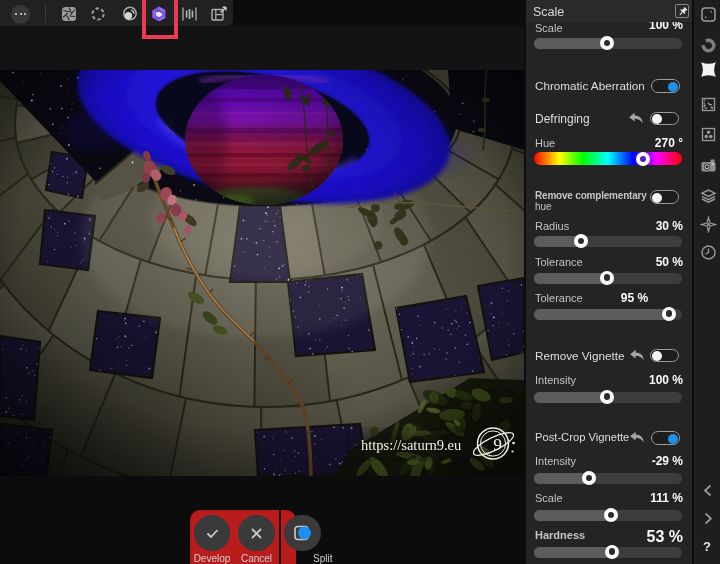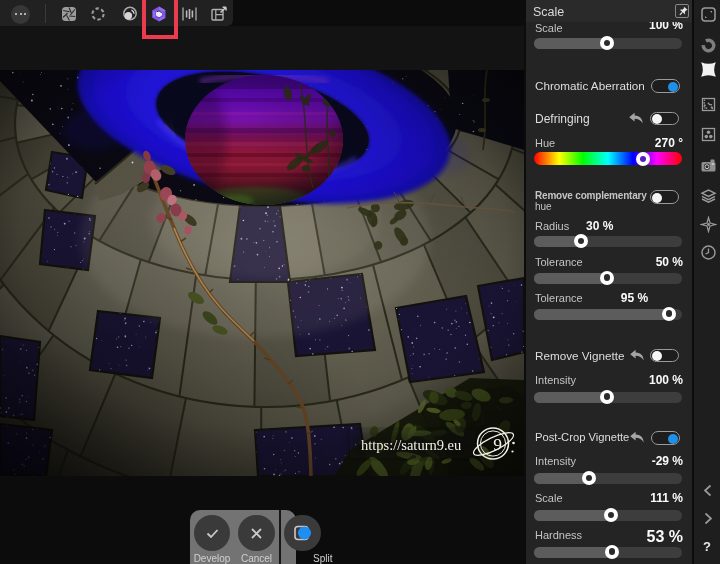--- a/index.html
+++ b/index.html
@@ -1117,21 +1117,21 @@
 <g stroke="#f2efe8" fill="none">
  <circle cx="493" cy="373.5" r="15.5" stroke-width="1.5"></circle>
  <circle cx="493" cy="373.5" r="12.6" stroke-width="1"></circle>
  <ellipse cx="493.5" cy="374" rx="22" ry="6.5" stroke-width="1.2" transform="rotate(-26 493.5 374)"></ellipse>
 </g>
 <text x="497.5" y="380" font-family="Liberation Serif, serif" font-size="17.5" fill="#f2efe8" text-anchor="middle">9</text>
 <circle cx="513.5" cy="373" r="1.3" fill="#f2efe8"></circle>
 <circle cx="512.5" cy="381.5" r="1.1" fill="#f2efe8"></circle>
 </svg></div>
   <div class="abs" style="left:141.5px;top:-6px;width:36.5px;height:45px;border:4px solid #ec3a4e;"></div>
-  <div style="position:absolute;left:190px;top:509.5px;width:106px;height:54.5px;background:#737373;border-radius:10px 10px 0 0;">
+  <div style="position:absolute;left:190px;top:509.5px;width:106px;height:54.5px;background:#b91c1c;border-radius:10px 10px 0 0;">
 <div style="position:absolute;left:89px;top:0;width:1.5px;height:54.5px;background:#161616;"></div>
 <div style="position:absolute;left:3.7px;top:5.2px;width:36.6px;height:36.6px;border-radius:18.3px;background:#3a3a3a;"><svg width="36.6" height="36.6" viewBox="0 0 36.6 36.6">
           <path d="M13.5,18.5 L17,22 L23.5,15" stroke="#c9c9c9" stroke-width="1.8" fill="none"></path>
         </svg></div>
       <div style="position:absolute;left:48.2px;top:5.2px;width:36.6px;height:36.6px;border-radius:18.3px;background:#3a3a3a;"><svg width="36.6" height="36.6" viewBox="0 0 36.6 36.6">
           <path d="M14,14 L23,23 M23,14 L14,23" stroke="#c9c9c9" stroke-width="1.8" fill="none"></path>
         </svg></div>
       <div style="position:absolute;left:94.2px;top:5.2px;width:36.6px;height:36.6px;border-radius:18.3px;background:#3a3a3a;"><svg width="36.6" height="36.6" viewBox="0 0 36.6 36.6">
           <rect x="11" y="11.5" width="13" height="13" rx="3" fill="none" stroke="#c9c9c9" stroke-width="1.6"></rect>
           <circle cx="20.5" cy="18" r="6.5" fill="#1e8ef0"></circle>
@@ -1166,21 +1166,21 @@
         <div style="position:absolute;left:102px;top:-0px;width:14px;height:14px;border-radius:7px;background:#fff;">
           <div style="position:absolute;left:3.8px;top:3.8px;width:6.4px;height:6.4px;border-radius:3.2px;background:#551fc0;"></div>
         </div>
       </div>
       <div style="position:absolute;left:9px;top:190px;font-size:10px;color:#c4c4c4;font-weight:700;letter-spacing:-0.2px;">Remove complementary</div>
       <div style="position:absolute;left:9px;top:201px;font-size:10px;color:#c4c4c4;font-weight:400;">hue</div>
       <div style="position:absolute;left:123.5px;top:190px;width:29px;height:13.5px;border:1.5px solid #9a9a9a;border-radius:8.5px;background:#1d1d1d;">
         <div style="position:absolute;left:1.6px;top:1.6px;width:10.4px;height:10.4px;border-radius:5.2px;background:#f5f5f5;"></div>
       </div>
       <div style="position:absolute;left:9px;top:220px;font-size:11px;color:#c4c4c4;font-weight:400;">Radius</div>
-      <div style="position:absolute;left:60px;top:219px;width:97px;text-align:left;font-size:12px;font-weight:700;color:#fafafa;">30&nbsp;%</div>
+      <div style="position:absolute;left:60px;top:219px;width:97px;text-align:right;font-size:12px;font-weight:700;color:#fafafa;">30&nbsp;%</div>
       <div style="position:absolute;left:8px;top:236px;width:148px;height:11px;border-radius:5.5px;background:#3d3d3d;">
         <div style="position:absolute;left:0;top:0;width:46px;height:11px;border-radius:5.5px;background:#5c5c5c;"></div>
         <div style="position:absolute;left:40px;top:-2px;width:14px;height:14px;border-radius:7px;background:#fff;">
           <div style="position:absolute;left:3.8px;top:3.8px;width:6.4px;height:6.4px;border-radius:3.2px;background:#2b2b2b;"></div>
         </div>
       </div>
       <div style="position:absolute;left:9px;top:256px;font-size:11px;color:#c4c4c4;font-weight:400;">Tolerance</div>
       <div style="position:absolute;left:60px;top:255px;width:97px;text-align:right;font-size:12px;font-weight:700;color:#fafafa;">50&nbsp;%</div>
       <div style="position:absolute;left:8px;top:272.5px;width:148px;height:11px;border-radius:5.5px;background:#3d3d3d;">
         <div style="position:absolute;left:0;top:0;width:73px;height:11px;border-radius:5.5px;background:#5c5c5c;"></div>
@@ -1227,21 +1227,21 @@
         </div>
       </div>
       <div style="position:absolute;left:9px;top:492px;font-size:11px;color:#c4c4c4;font-weight:400;">Scale</div>
       <div style="position:absolute;left:60px;top:491px;width:97px;text-align:right;font-size:12px;font-weight:700;color:#fafafa;">111&nbsp;%</div>
       <div style="position:absolute;left:8px;top:510px;width:148px;height:11px;border-radius:5.5px;background:#3d3d3d;">
         <div style="position:absolute;left:0;top:0;width:76px;height:11px;border-radius:5.5px;background:#5c5c5c;"></div>
         <div style="position:absolute;left:70px;top:-2px;width:14px;height:14px;border-radius:7px;background:#fff;">
           <div style="position:absolute;left:3.8px;top:3.8px;width:6.4px;height:6.4px;border-radius:3.2px;background:#2b2b2b;"></div>
         </div>
       </div>
-      <div style="position:absolute;left:9px;top:529px;font-size:11px;color:#c4c4c4;font-weight:400;">Hardness</div>
+      <div style="position:absolute;left:9px;top:529px;font-size:11px;color:#c4c4c4;font-weight:700;">Hardness</div>
       <div style="position:absolute;left:60px;top:528px;width:97px;text-align:right;font-size:16px;font-weight:700;color:#fafafa;">53&nbsp;%</div>
       <div style="position:absolute;left:8px;top:546.5px;width:148px;height:11px;border-radius:5.5px;background:#3d3d3d;">
         <div style="position:absolute;left:0;top:0;width:78px;height:11px;border-radius:5.5px;background:#5c5c5c;"></div>
         <div style="position:absolute;left:71px;top:-2px;width:14px;height:14px;border-radius:7px;background:#fff;">
           <div style="position:absolute;left:3.8px;top:3.8px;width:6.4px;height:6.4px;border-radius:3.2px;background:#2b2b2b;"></div>
         </div>
       </div>
     <div class="abs" style="left:0;top:0;width:166px;height:22px;background:#2a2a2a;"></div>
     <div class="abs" style="left:7px;top:5px;font-size:12.5px;color:#d9d9d9;">Scale</div>
     <div style="position:absolute;left:149px;top:4px;width:14px;height:14px;border:1px solid #888;border-radius:2px;">

